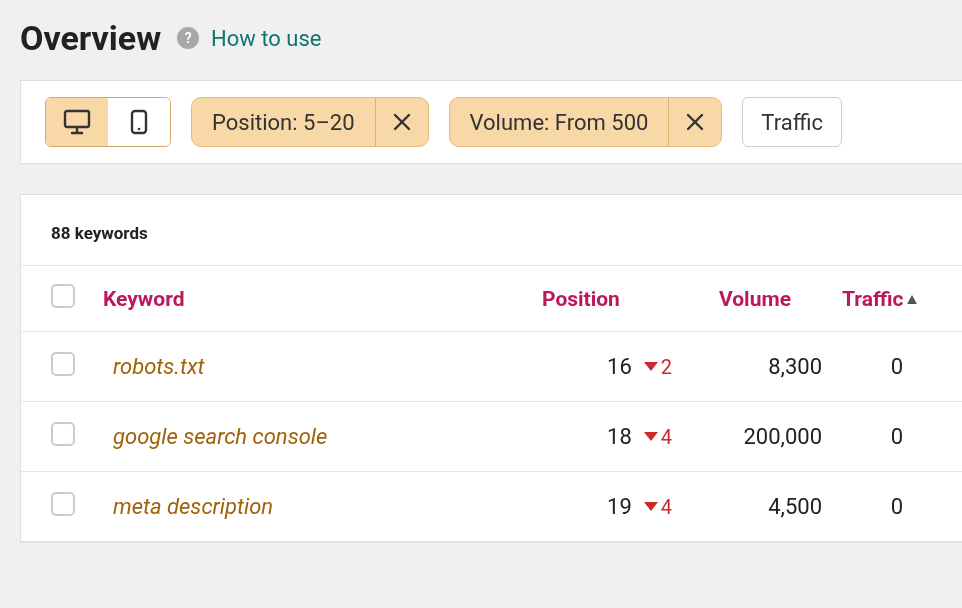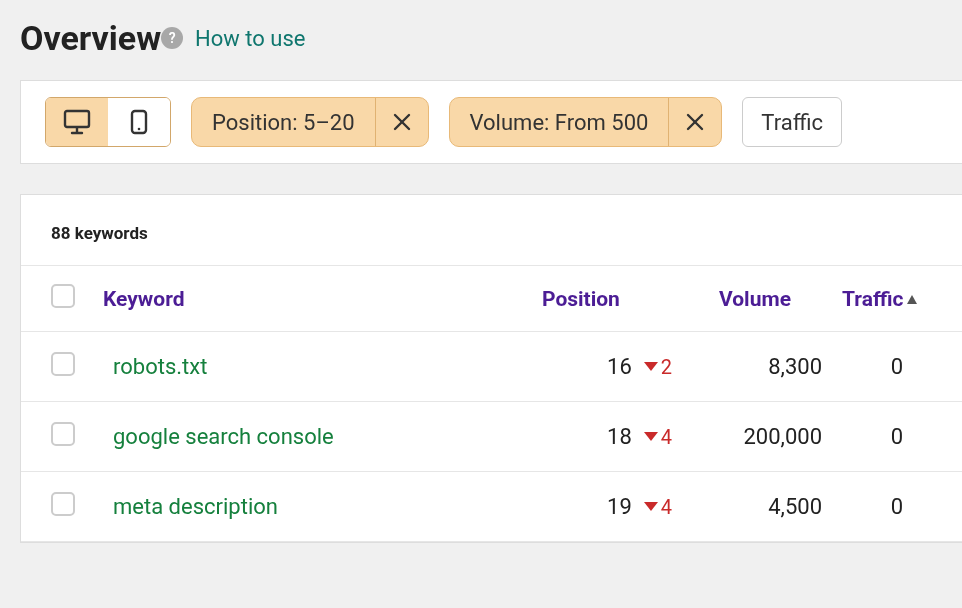--- a/index.html
+++ b/index.html
@@ -16,20 +16,21 @@
     }
     .header {
       display: flex;
       align-items: center;
       padding: 18px 0 22px 0;
     }
     .header h1 {
       font-size: 34px;
       font-weight: 700;
       color: #222;
+      margin-right: 16px;
     }
     .help-icon {
       width: 22px;
       height: 22px;
       border-radius: 50%;
       background: #a8a8a8;
       color: #fff;
       display: inline-flex;
       align-items: center;
       justify-content: center;
@@ -120,21 +121,21 @@
       color: #222;
     }
     table {
       width: 100%;
       border-collapse: collapse;
     }
     thead th {
       text-align: left;
       font-size: 21px;
       font-weight: 700;
-      color: #4c1d95;
+      color: #be185d;
       padding: 18px 10px;
       border-top: 1px solid #e6e6e6;
       border-bottom: 1px solid #e6e6e6;
     }
     tbody td {
       padding: 20px 10px;
       border-bottom: 1px solid #e6e6e6;
       font-size: 22px;
       vertical-align: middle;
     }
@@ -150,25 +151,26 @@
     .checkbox {
       width: 24px;
       height: 24px;
       border: 2px solid #ccc;
       border-radius: 5px;
       display: inline-block;
       cursor: pointer;
       background: #fff;
     }
     .kw-link {
-      color: #15803d;
+      color: #a16207;
       text-decoration: none;
       cursor: pointer;
       padding-left: 18px;
       display: inline-block;
+      font-style: italic;
     }
     .pos-cell {
       display: inline-flex;
       align-items: center;
       gap: 12px;
       justify-content: flex-end;
       white-space: nowrap;
     }
     .pos-main {
       color: #222;

